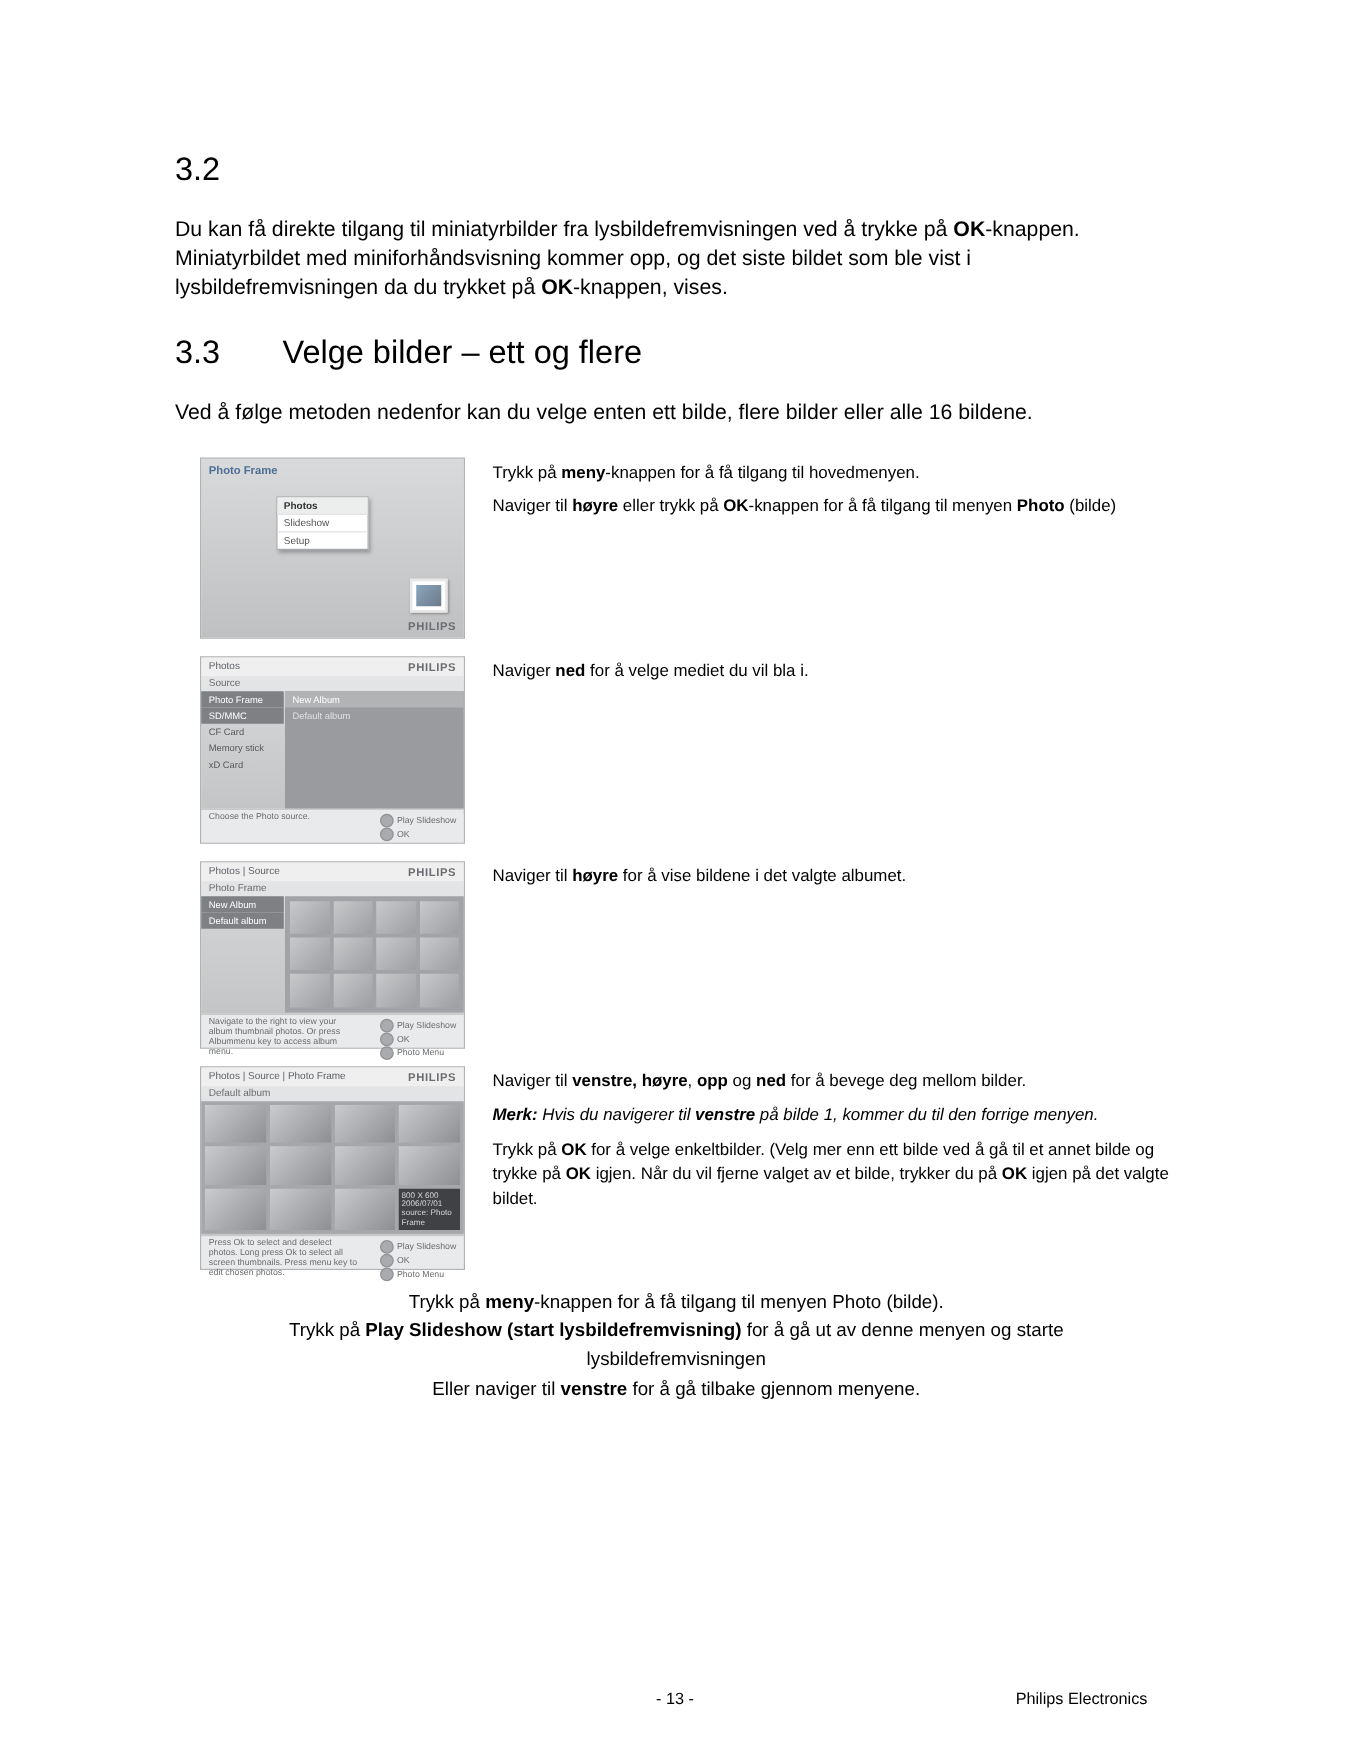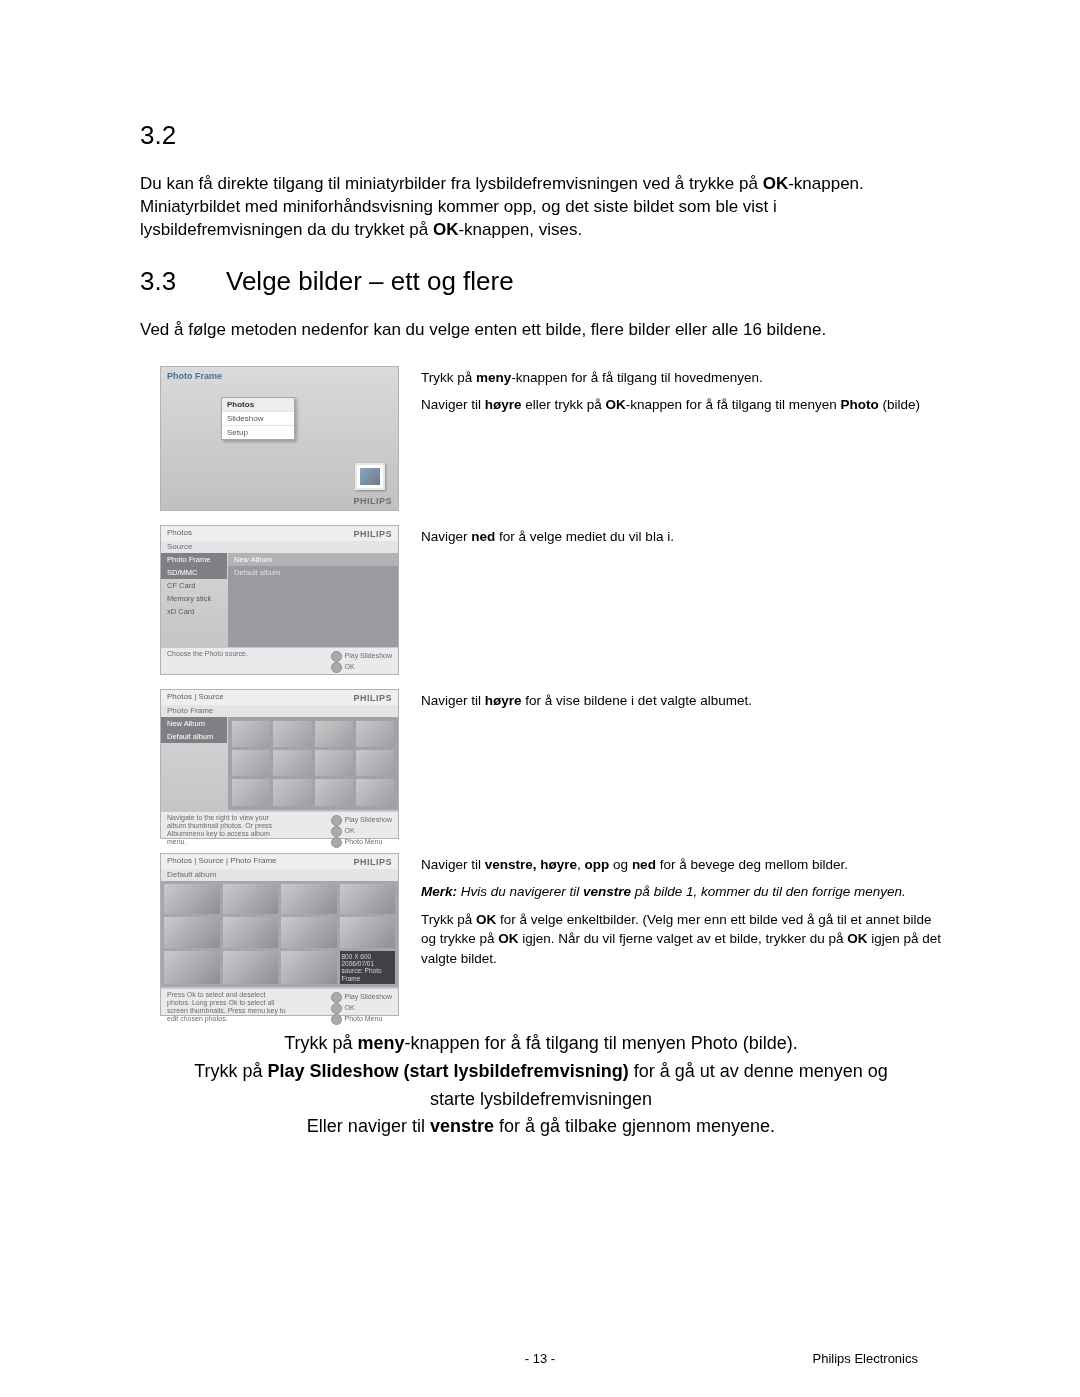--- a/index.html
+++ b/index.html
@@ -41,21 +41,21 @@
     line-height: 1.45;
     padding-top: 2px;
     padding-left: 22px;
   }
   .step-text div { margin-bottom: 8px; }
   em.note { font-style: italic; }
   b { font-weight: bold; }
 
   
   .shot {
-    width: 239px;
+    width: 212px;
     box-sizing: border-box;
     background: linear-gradient(180deg, #d9dadb 0%, #bfc0c2 100%);
     border: 1px solid #b0b2b4;
     position: relative;
     font-family: Arial, sans-serif;
   }
   .brand {
     position: absolute;
     right: 6px;
     font-size: 9px;
@@ -133,21 +133,21 @@
   .grid4{
     position:absolute;left:0;top:27px;right:0;bottom:28px;
     background:#a6a7aa;padding:3px;
     display:grid;grid-template-columns:repeat(4,1fr);grid-template-rows:repeat(3,1fr);gap:3px;
   }
   .grid4 span{background:linear-gradient(135deg,#cacbce,#8d8f92);}
   .grid4 .cap{grid-column:4;grid-row:3;background:#3f4144;color:#d5d6d8;
     font-size:6.5px;line-height:1.1;padding:2px;}
 
   .bottom-block{
-    text-align:center;font-size:18px;line-height:1.55;margin-top:10px;
+    text-align:center;font-size:15px;line-height:1.55;margin-top:10px;
     padding: 0 40px;
   }
 
   .footer{
     position:absolute;left:0;right:0;bottom:46px;
     font-size:13px;color:#000;
   }
   .footer .pg{position:absolute;left:50%;transform:translateX(-50%);}
   .footer .co{position:absolute;right:162px;}
 </style>

